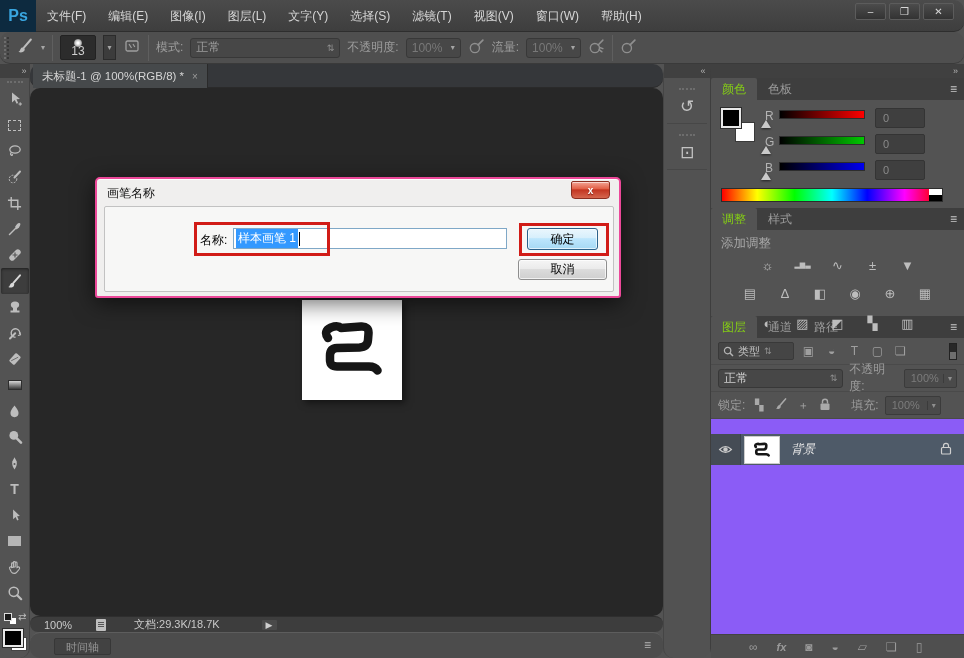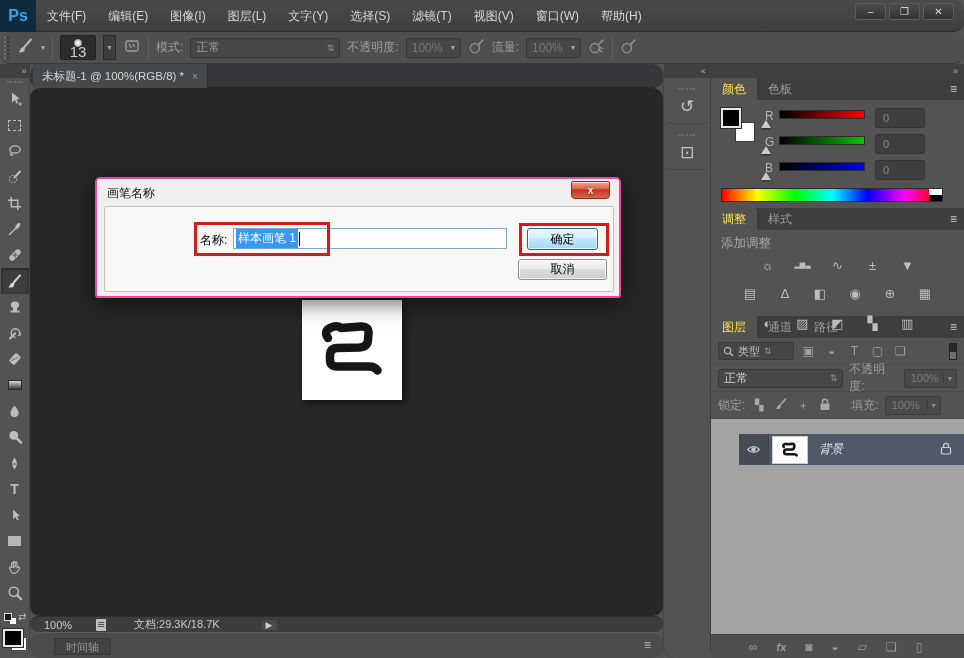--- a/index.html
+++ b/index.html
@@ -14,21 +14,21 @@
   .menu-item{padding:0 11px;line-height:32px;color:#d6d6d6;font-size:12px;cursor:default;}
   #winbtns{margin-left:auto;display:flex;gap:3px;align-self:flex-start;margin-top:3px;margin-right:10px;}
   .winbtn{width:31px;height:17px;background:linear-gradient(#4c4c4c,#333);border:1px solid #5c5c5c;border-radius:2px;color:#d9d9d9;font-size:10px;line-height:15px;text-align:center;}
   
   #optionsbar{left:0;top:32px;width:964px;height:32px;background:#4f4f4f;border-bottom:1px solid #3a3a3a;display:flex;align-items:center;gap:7px;padding:0 4px;}
   .grip{width:5px;height:22px;border-left:2px dotted #6d6d6d;border-right:2px dotted #383838;}
   .sep{width:1px;height:26px;background:#3e3e3e;border-right:1px solid #5f5f5f;}
   .ddarrow{font-size:8px;color:#a5a5a5;}
   .sizebox{width:36px;height:25px;background:#2c2c2c;border:1px solid #222;border-radius:2px;display:flex;flex-direction:column;align-items:center;justify-content:center;color:#cfcfcf;}
   .dot{width:8px;height:8px;border-radius:50%;background:radial-gradient(circle,#fff 15%,#bbb 55%,#2c2c2c 90%);}
-  .sizebox span{font-size:15px;line-height:9px;}
+  .sizebox span{font-size:12px;line-height:9px;}
   .minibtn{width:13px;height:25px;background:#3c3c3c;border:1px solid #2b2b2b;display:flex;align-items:center;justify-content:center;}
   .dropbox{height:20px;background:#474747;border:1px solid #383838;border-radius:3px;display:flex;align-items:center;padding:0 5px;gap:4px;}
   .dropbox .val{flex:1;font-size:12px;}
   .updown{font-size:9px;color:#8f8f8f;}
   
   #toolbar{left:0;top:64px;width:30px;height:594px;background:#535353;border-right:1px solid #434343;display:flex;flex-direction:column;align-items:center;}
   #toolbar-head{width:30px;height:14px;background:#404040;color:#b3b3b3;font-size:9px;text-align:right;padding-right:3px;line-height:14px;}
   .tgrip{width:16px;height:4px;border-top:2px dotted #6d6d6d;margin:3px 0 1px 0;}
   .tool{width:28px;height:26px;display:flex;align-items:center;justify-content:center;}
   .tool.active{background:#3d3d3d;box-shadow:inset 0 1px 3px rgba(0,0,0,.5);border-radius:2px;}
@@ -62,21 +62,21 @@
   
   #collapsed{left:663px;top:64px;width:47px;height:594px;background:#525252;border-left:1px solid #454545;display:flex;flex-direction:column;align-items:center;}
   #collapsed .head{width:47px;height:14px;background:#404040;color:#b3b3b3;font-size:9px;text-align:right;padding-right:5px;line-height:14px;}
   .cbtn{width:40px;height:46px;display:flex;flex-direction:column;align-items:center;justify-content:center;border-bottom:1px solid #474747;color:#c3c3c3;font-size:17px;}
   .cbtn .tgrip{margin-bottom:4px;}
   
   #rightcol{left:710px;top:64px;width:254px;height:594px;background:#535353;border-left:1px solid #3e3e3e;display:flex;flex-direction:column;}
   #rightcol .head{height:14px;background:#404040;color:#b3b3b3;font-size:9px;text-align:right;padding-right:6px;line-height:14px;}
   .ptabs{height:22px;background:#3e3e3e;display:flex;align-items:flex-end;}
   .ptab{height:22px;line-height:22px;padding:0 11px;font-size:12px;color:#9b9b9b;}
-  .ptab.active{background:#535353;color:#fde047;border-radius:2px 2px 0 0;}
+  .ptab.active{background:#535353;color:#84cc16;border-radius:2px 2px 0 0;}
   .pmenu{margin-left:auto;margin-right:7px;color:#c9c9c9;font-size:12px;line-height:22px;}
   .pbody{background:#535353;position:relative;}
   
   #colorbody{height:108px;}
   .sw-w{position:absolute;left:24px;top:22px;width:20px;height:20px;background:#fff;border:1px solid #3a3a3a;}
   .sw-b{position:absolute;left:10px;top:8px;width:20px;height:20px;background:#000;border:2px solid #e8e8e8;outline:1px solid #2c2c2c;}
   .chrow{position:absolute;left:54px;height:22px;display:flex;align-items:flex-start;}
   .chlabel{width:14px;font-size:12px;color:#b3b3b3;margin-top:1px;}
   .chbar{width:86px;height:9px;border:1px solid #2d2d2d;margin-top:2px;}
   .grad-r{background:linear-gradient(to right,#000,#f00);}
@@ -99,21 +99,21 @@
   .lrow{height:27px;display:flex;align-items:center;padding:0 7px;gap:6px;border-bottom:1px solid #4a4a4a;}
   .searchbox{width:76px;height:18px;background:#454545;border:1px solid #393939;border-radius:2px;display:flex;align-items:center;gap:4px;padding:0 4px;}
   .searchbox .t{font-size:11px;color:#c3c3c3;}
   .ficon{font-size:12px;color:#9f9f9f;width:17px;text-align:center;}
   .ftoggle{margin-left:auto;width:8px;height:17px;background:linear-gradient(#282828 50%,#6e6e6e 50%);border:1px solid #222;}
   .blenddrop{width:132px;height:19px;}
   .valbox{width:56px;height:19px;background:#4a4a4a;border:1px solid #3b3b3b;border-radius:2px;display:flex;align-items:center;padding-left:6px;}
   .valbox .v{flex:1;font-size:11px;color:#7c7c7c;}
   .valbox .a{width:13px;border-left:1px solid #3b3b3b;text-align:center;font-size:8px;color:#8f8f8f;}
   .lockicon{font-size:11px;color:#a9a9a9;width:16px;text-align:center;}
-  #layerlist{flex:1;background:#a3a3a3;padding-top:15px;padding-left:28px;}
+  #layerlist{flex:1;background:#8b5cf6;padding-top:15px;}
   #layerrow{height:31px;background:#4e5a68;display:flex;align-items:center;}
   #eyecol{width:30px;height:31px;background:#454c55;border-right:1px solid #3a424c;display:flex;align-items:center;justify-content:center;}
   #lthumb{width:36px;height:28px;background:#fff;border:1px solid #ccc;margin-left:3px;display:flex;align-items:center;justify-content:center;}
   #lname{margin-left:11px;font-style:italic;font-size:12px;color:#e6e6e6;}
   #layerrow .lock{margin-left:auto;margin-right:12px;}
   #layerbottom{height:24px;background:#4f4f4f;border-top:1px solid #434343;display:flex;align-items:center;gap:19px;padding-left:38px;}
   .bicon{font-size:12px;color:#9a9a9a;}
   .bicon.fx{font-style:italic;font-weight:bold;font-size:11px;}
   
   #dialog{left:95px;top:177px;width:526px;height:121px;background:#f0efee;border:2px solid #ec4899;border-radius:5px 5px 3px 3px;box-shadow:0 5px 22px rgba(0,0,0,.6),inset 0 1px 0 rgba(255,255,255,.8);z-index:50;color:#000;}

